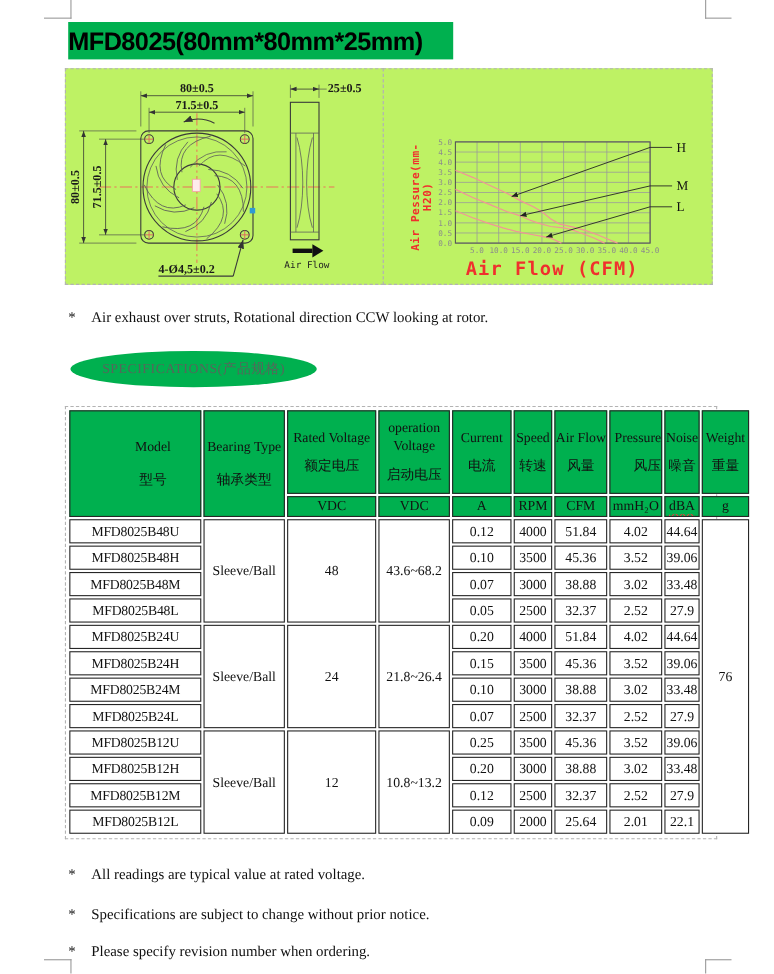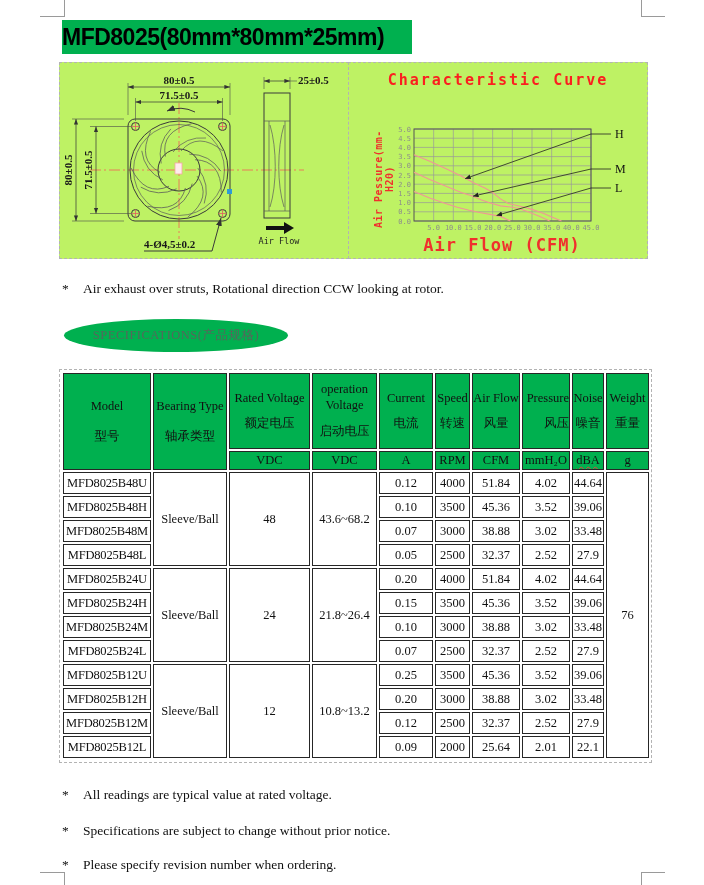--- a/index.html
+++ b/index.html
@@ -173,21 +173,20 @@
 
     <g>
       <rect x="206" y="163" width="18" height="4" fill="#111"></rect>
       <path d="M224,159 L234,165 L224,171 z" fill="#111"></path>
     </g>
     <text x="219" y="181" class="aflow" text-anchor="middle">Air Flow</text>
   </svg>
 </div>
 
 <div id="chart-box" class="dashed-box">
-  <div id="chart-title">Characteristic Curve</div>
   <div id="chart-ylabel">Air Pessure(mm-H20)</div>
   <svg id="curve-svg" width="282" height="116" viewBox="0 0 282 116">
       <defs>
         <marker id="ah" markerWidth="8" markerHeight="8" refX="7" refY="3" orient="auto">
           <path d="M0,0L7,3L0,6z" fill="#222"></path>
         </marker>
       </defs>
       <line x1="51" x2="228" y1="102" y2="102" stroke="#9a9a9a" stroke-width="0.7"></line>
       <text x="48" y="104.5" text-anchor="end" class="tick">0.0</text>
       <line x1="51" x2="228" y1="92.8" y2="92.8" stroke="#9a9a9a" stroke-width="0.7"></line>
@@ -249,21 +248,21 @@
   <span class="star">*</span>
   <span>Air exhaust over struts, Rotational direction CCW looking at rotor.</span>
 </div>
 
 <div id="spec-ellipse">SPECIFICATIONS(产品规格)</div>
 
 <div id="table-wrap">
   <table id="spec-table">
     <thead>
         <tr class="main">
-          <th rowspan="2" class="span2" style="width: 86px;">
+          <th rowspan="2" class="span2" style="width: 86px; padding-left: 32px;">
             <span class="hd-en">Model</span>
             <span class="hd-cn">型号</span>
           </th>
           <th rowspan="2" class="span2" style="width: 72px;">
             <span class="hd-en">Bearing Type</span>
             <span class="hd-cn">轴承类型</span>
           </th>
           <th style="width: 79px;">
             <span class="hd-en">Rated Voltage</span>
             <span class="hd-cn">额定电压</span>

